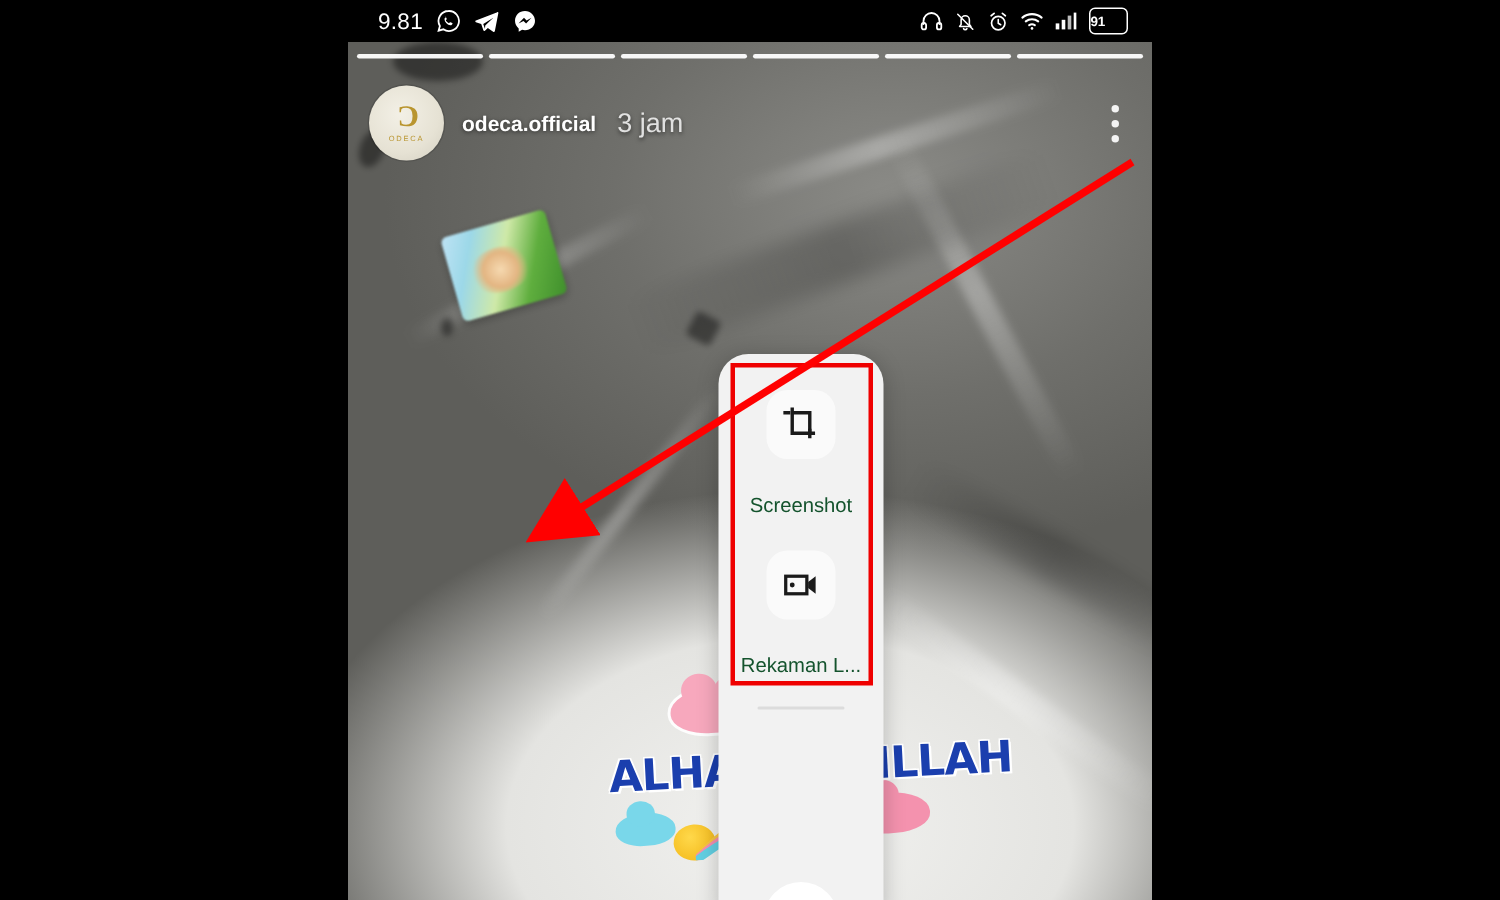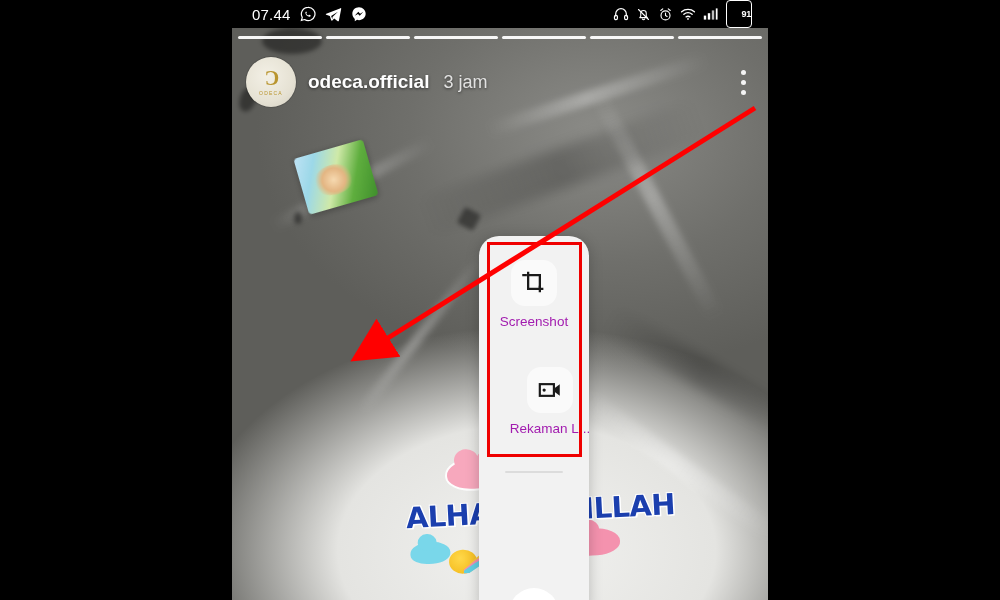--- a/index.html
+++ b/index.html
@@ -43,24 +43,24 @@
     letter-spacing: .2px;
   }
   #sb-right {
     position: absolute; right: 16px; top: 0;
     height: 28px;
     display: flex; align-items: center; gap: 7px;
   }
   .sbicon { display: block; }
 
   .battery {
-    width: 26px; height: 28px;
+    width: 26px; height: 18px;
     border: 1.4px solid #fff; border-radius: 4px;
     position: relative;
-    display: flex; align-items: center; justify-content: flex-end;
+    display: flex; align-items: center; justify-content: flex-start;
   }
   .battery span {
     font-size: 9px; color: #fff; font-weight: 700;
     line-height: 1; letter-spacing: -.2px;
   }
 
   
   #progress {
     position: absolute; left: 0; top: 36px;
     width: 536px; height: 4px;
@@ -95,21 +95,21 @@
   #avatar-mark {
     font-size: 20px; color: #b9952f; line-height: 1;
     font-family: "Liberation Serif", serif;
     font-weight: 700; letter-spacing: -2px;
   }
   #avatar-word {
     font-size: 5px; color: #b9952f; letter-spacing: 1.2px;
     margin-top: 2px;
   }
   #username {
-    color: #fff; font-size: 19px; font-weight: 700;
+    color: #fff; font-size: 14px; font-weight: 700;
     margin-left: 12px;
     text-shadow: 0 1px 3px rgba(0,0,0,.55);
   }
   #timeago {
     color: rgba(255,255,255,.82); font-size: 18px;
     margin-left: 14px;
     text-shadow: 0 1px 3px rgba(0,0,0,.55);
   }
   #kebab {
     position: absolute; right: 22px; top: 14px;
@@ -265,26 +265,26 @@
     display: flex; align-items: center; justify-content: center;
   }
   .circle-tile {
     width: 50px; height: 50px; border-radius: 50%;
     background: #fff;
     display: flex; align-items: center; justify-content: center;
     position: relative;
     box-shadow: 0 1px 3px rgba(0,0,0,.06);
   }
   .item-label {
-    font-size: 13.5px; color: #a21caf;
-    margin-top: 8px;
+    font-size: 13.5px; color: #14532d;
+    margin-top: 23px;
     white-space: nowrap;
   }
   #item-screenshot { position: absolute; left: 0; top: 24px; }
-  #item-record    { position: absolute; left: 16px; top: 131px; }
+  #item-record    { position: absolute; left: 0; top: 131px; }
   #item-pesan     { position: absolute; left: 0; top: 253px; }
   #panel-divider {
     position: absolute; left: 26px; top: 235px;
     width: 58px; height: 2px; border-radius: 2px;
     background: #dcdcdc;
   }
   #item-next {
     position: absolute; left: 30px; top: 352px;
     width: 50px; height: 50px; border-radius: 50%;
     background: #fff;
@@ -386,21 +386,21 @@
       <div id="timeago">3 jam</div>
       <div id="kebab">
         <i></i>
         <i></i>
         <i></i>
       </div>
     </div>
 
     <div id="statusbar">
       <div id="sb-left">
-        <div id="sb-clock">07.44</div>
+        <div id="sb-clock">9.81</div>
         <svg class="sbicon" width="16" height="16" viewBox="0 0 24 24">
           <path d="M12 2a10 10 0 0 0-8.6 15l-1.3 4.6 4.8-1.3A10 10 0 1 0 12 2z" fill="none" stroke="#fff" stroke-width="1.8"></path>
           <path d="M8.6 7.5c.3 0 .6 0 .8.5l.8 1.8c.1.3 0 .5-.2.7l-.5.6c-.2.2-.2.4 0 .7.6 1 1.5 1.8 2.6 2.3.3.1.5.1.7-.1l.6-.7c.2-.2.4-.2.6-.1l1.7.8c.3.2.4.4.3.7-.2.9-1 1.5-2 1.5-2.9-.2-5.8-3.1-6-6 0-1 .6-1.8 1.6-2z" fill="#fff"></path>
         </svg>
         <svg class="sbicon" width="17" height="17" viewBox="0 0 24 24">
           <path d="M22 3 1.8 10.9c-.8.3-.8 1.3 0 1.6l5 1.6 2 6c.2.7 1 .8 1.5.3l2.7-2.6 5 3.7c.6.4 1.4.1 1.6-.6L22.9 4c.2-.8-.5-1.4-1.2-1zM8.7 14.2l9.5-6-7.6 7.3-.3 3.2z" fill="#fff"></path>
         </svg>
         <svg class="sbicon" width="16" height="16" viewBox="0 0 24 24">
           <path d="M12 2C6.3 2 2 6.2 2 11.8c0 3.1 1.4 5.8 3.7 7.6v3.3l3.4-1.9c.9.3 1.9.4 2.9.4 5.7 0 10-4.2 10-9.4S17.7 2 12 2zm1.1 12.6-2.6-2.7-5 2.7 5.5-5.8 2.6 2.7 4.9-2.7-5.4 5.8z" fill="#fff"></path>
         </svg>

